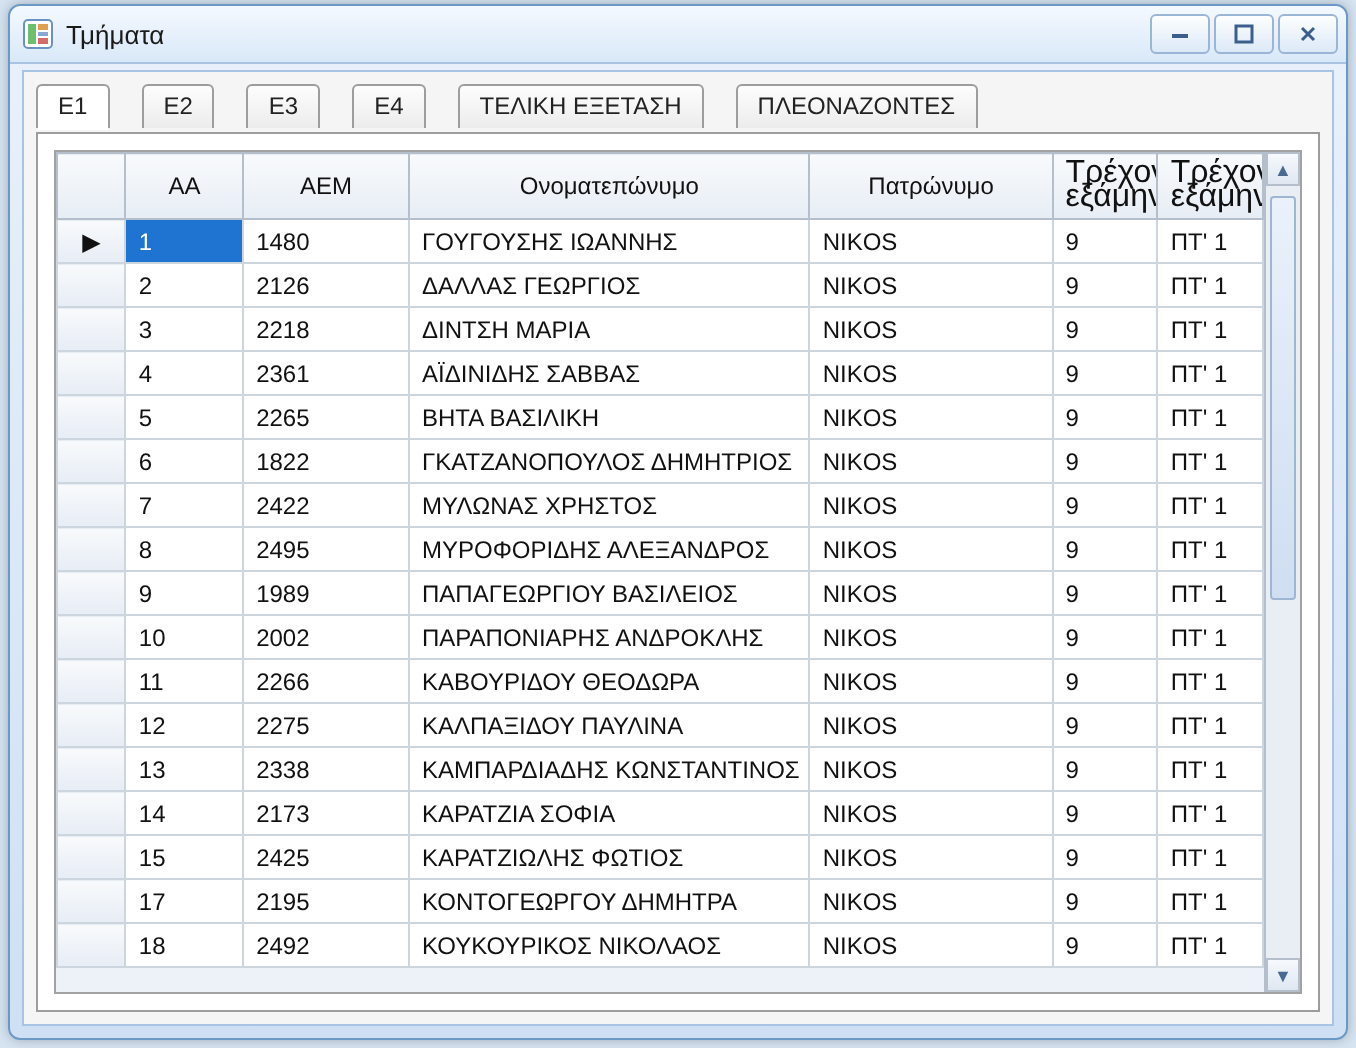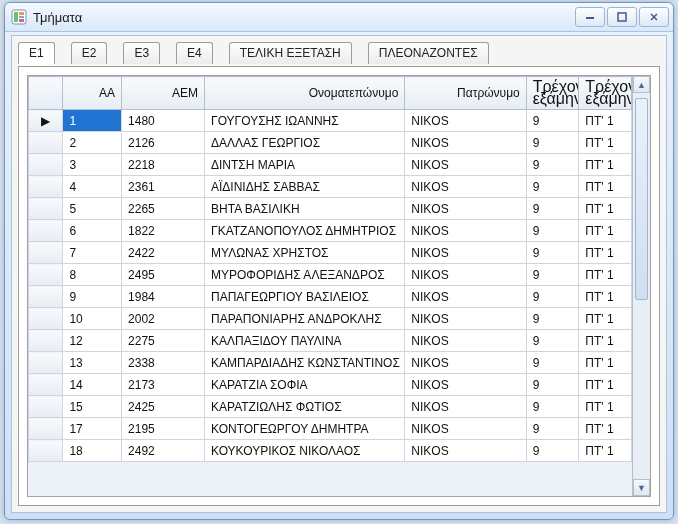--- a/index.html
+++ b/index.html
@@ -131,21 +131,21 @@
     border-collapse: collapse;
     width: 100%;
     table-layout: fixed;
     background: #ffffff;
     font-size: 12px;
   }
   table.grid th {
     background: linear-gradient(#f8fafc, #e7edf5);
     border: 1px solid #b5bfcc;
     padding: 4px 6px;
-    text-align: right;
+    text-align: center;
     font-weight: normal;
     color: #111;
     height: 28px;
     box-sizing: border-box;
     overflow: hidden;
     white-space: nowrap;
   }
   table.grid th.two-line {
     text-align: right;
     line-height: 12px;
@@ -351,31 +351,40 @@
                   <td>8</td>
                   <td>2495</td>
                   <td>ΜΥΡΟΦΟΡΙΔΗΣ ΑΛΕΞΑΝΔΡΟΣ</td>
                   <td>NIKOS</td>
                   <td>9</td>
                   <td>ΠΤ' 1</td>
                 </tr>
                 <tr>
                   <td class="row-header"></td>
                   <td>9</td>
-                  <td>1984</td>
+                  <td>1989</td>
                   <td>ΠΑΠΑΓΕΩΡΓΙΟΥ ΒΑΣΙΛΕΙΟΣ</td>
                   <td>NIKOS</td>
                   <td>9</td>
                   <td>ΠΤ' 1</td>
                 </tr>
                 <tr>
                   <td class="row-header"></td>
                   <td>10</td>
                   <td>2002</td>
                   <td>ΠΑΡΑΠΟΝΙΑΡΗΣ ΑΝΔΡΟΚΛΗΣ</td>
+                  <td>NIKOS</td>
+                  <td>9</td>
+                  <td>ΠΤ' 1</td>
+                </tr>
+                <tr>
+                  <td class="row-header"></td>
+                  <td>11</td>
+                  <td>2266</td>
+                  <td>ΚΑΒΟΥΡΙΔΟΥ ΘΕΟΔΩΡΑ</td>
                   <td>NIKOS</td>
                   <td>9</td>
                   <td>ΠΤ' 1</td>
                 </tr>
                 <tr>
                   <td class="row-header"></td>
                   <td>12</td>
                   <td>2275</td>
                   <td>ΚΑΛΠΑΞΙΔΟΥ ΠΑΥΛΙΝΑ</td>
                   <td>NIKOS</td>

